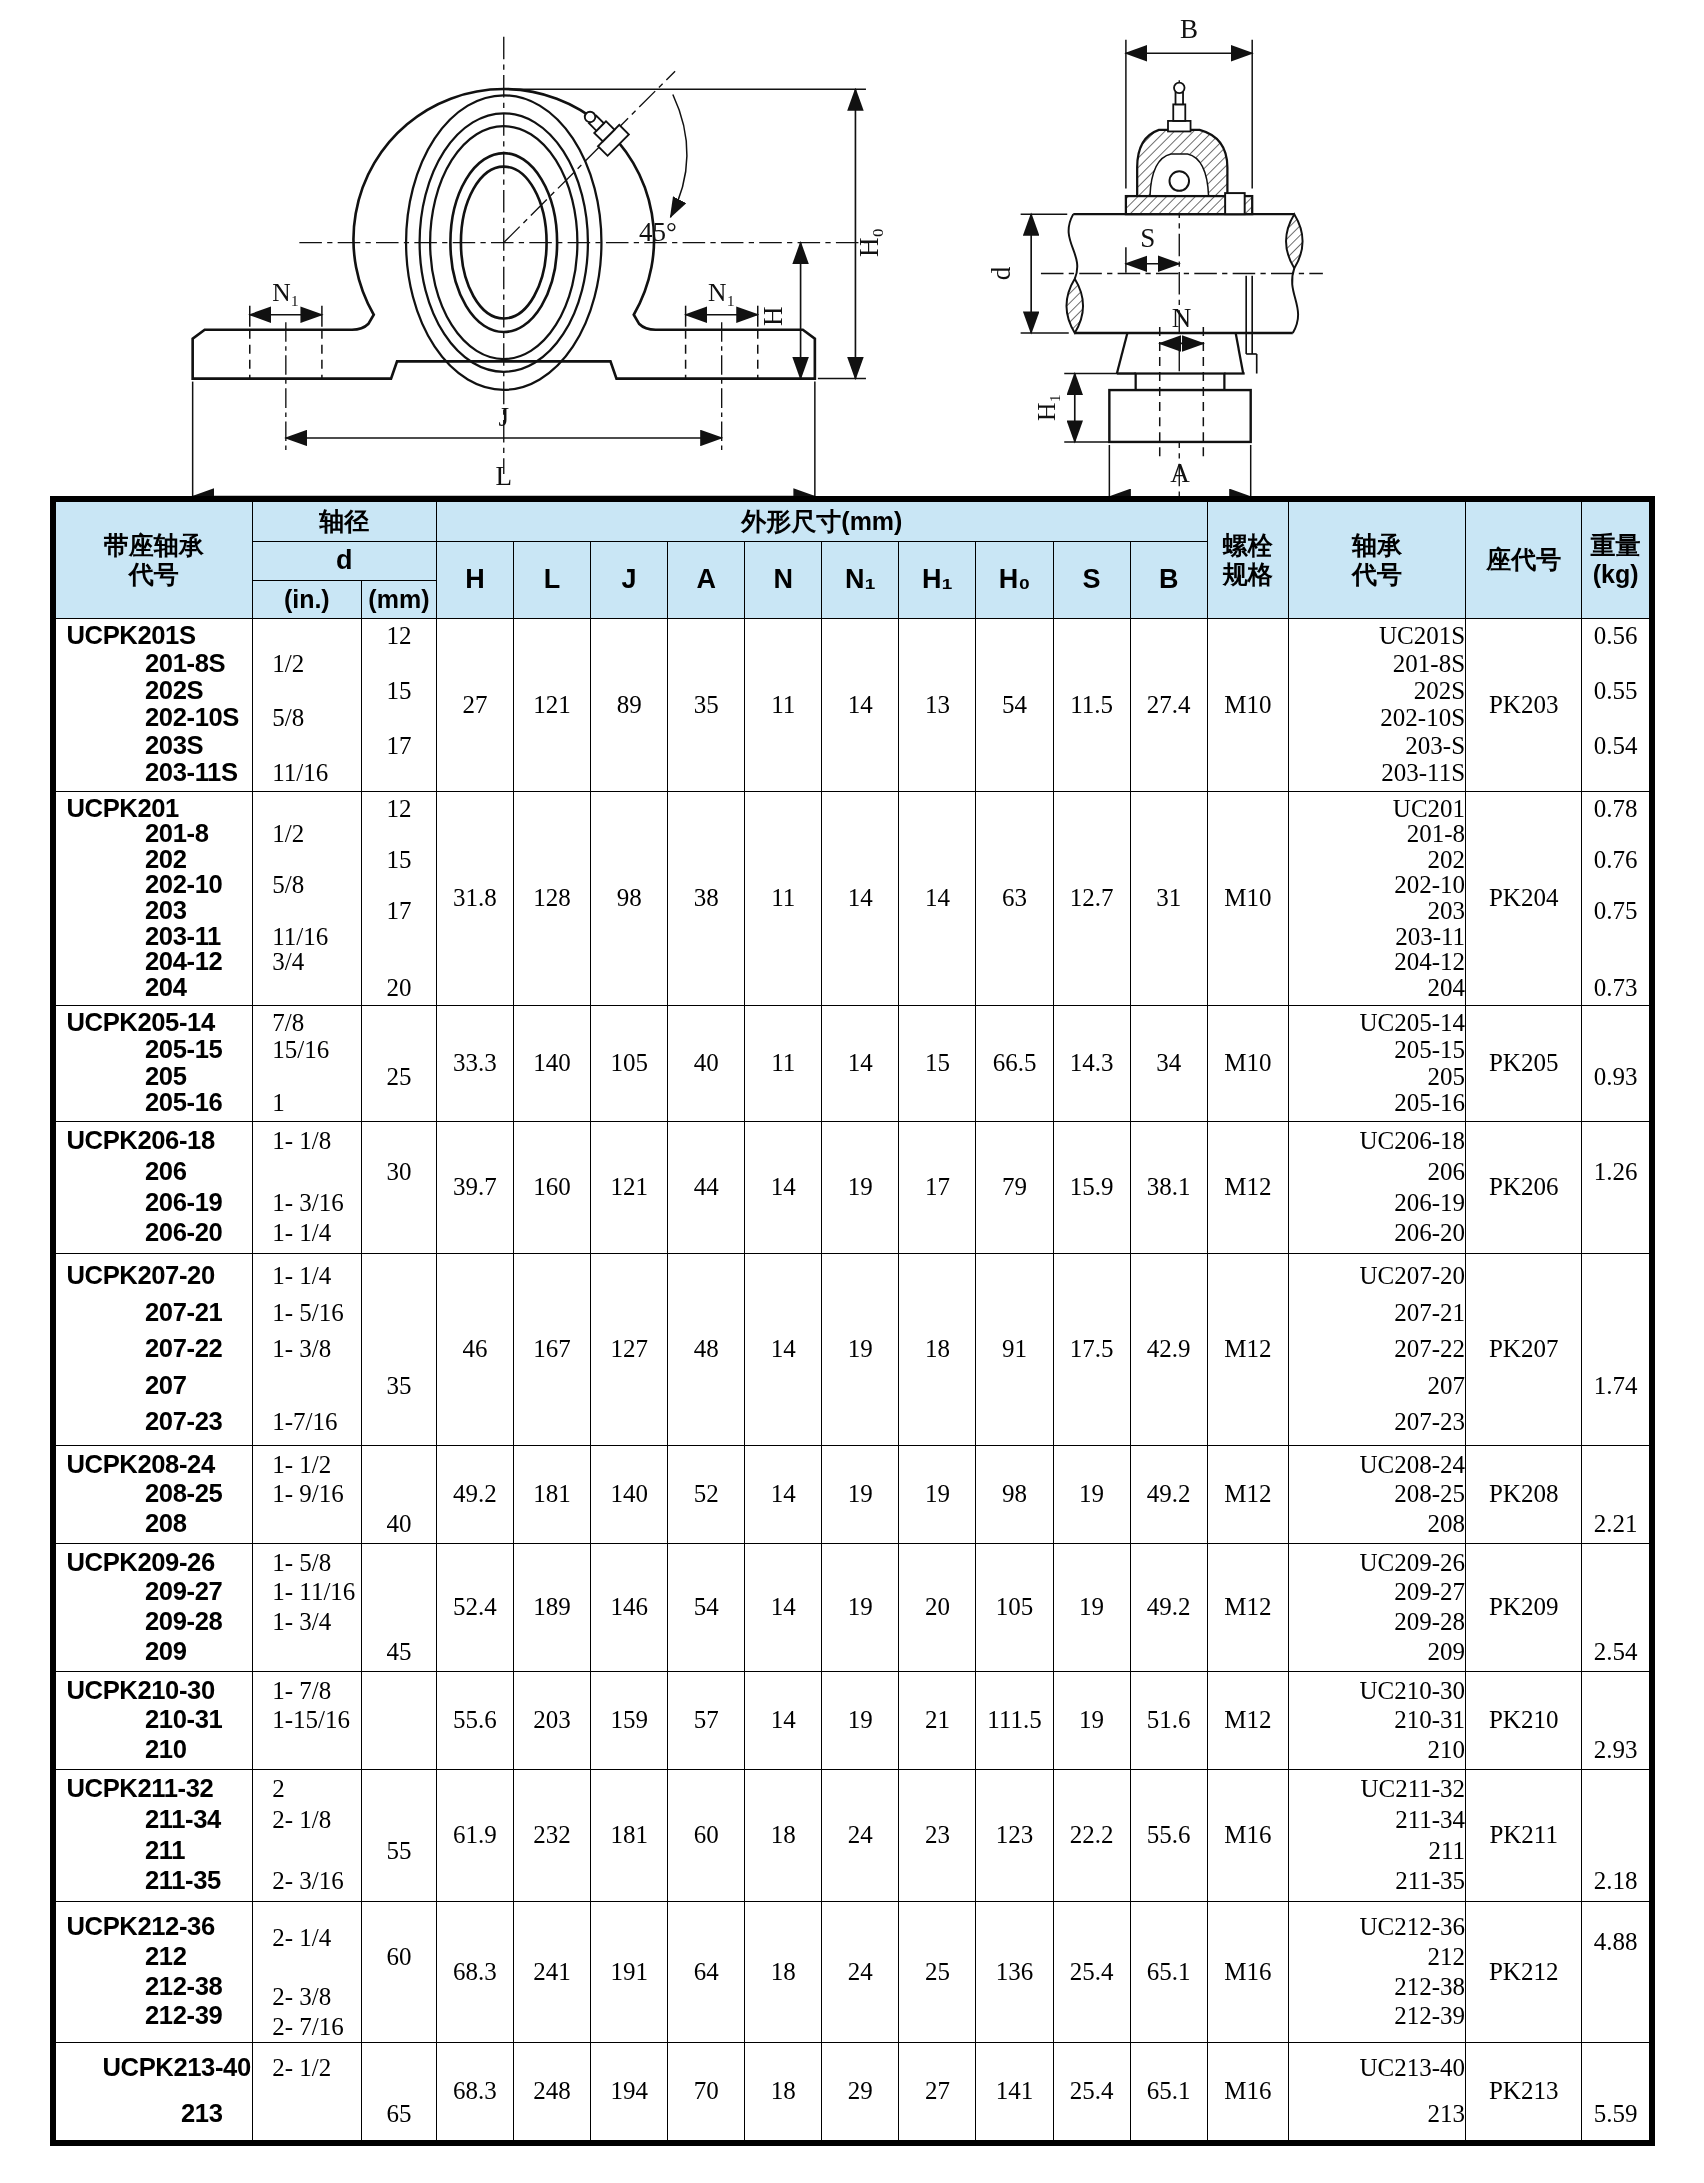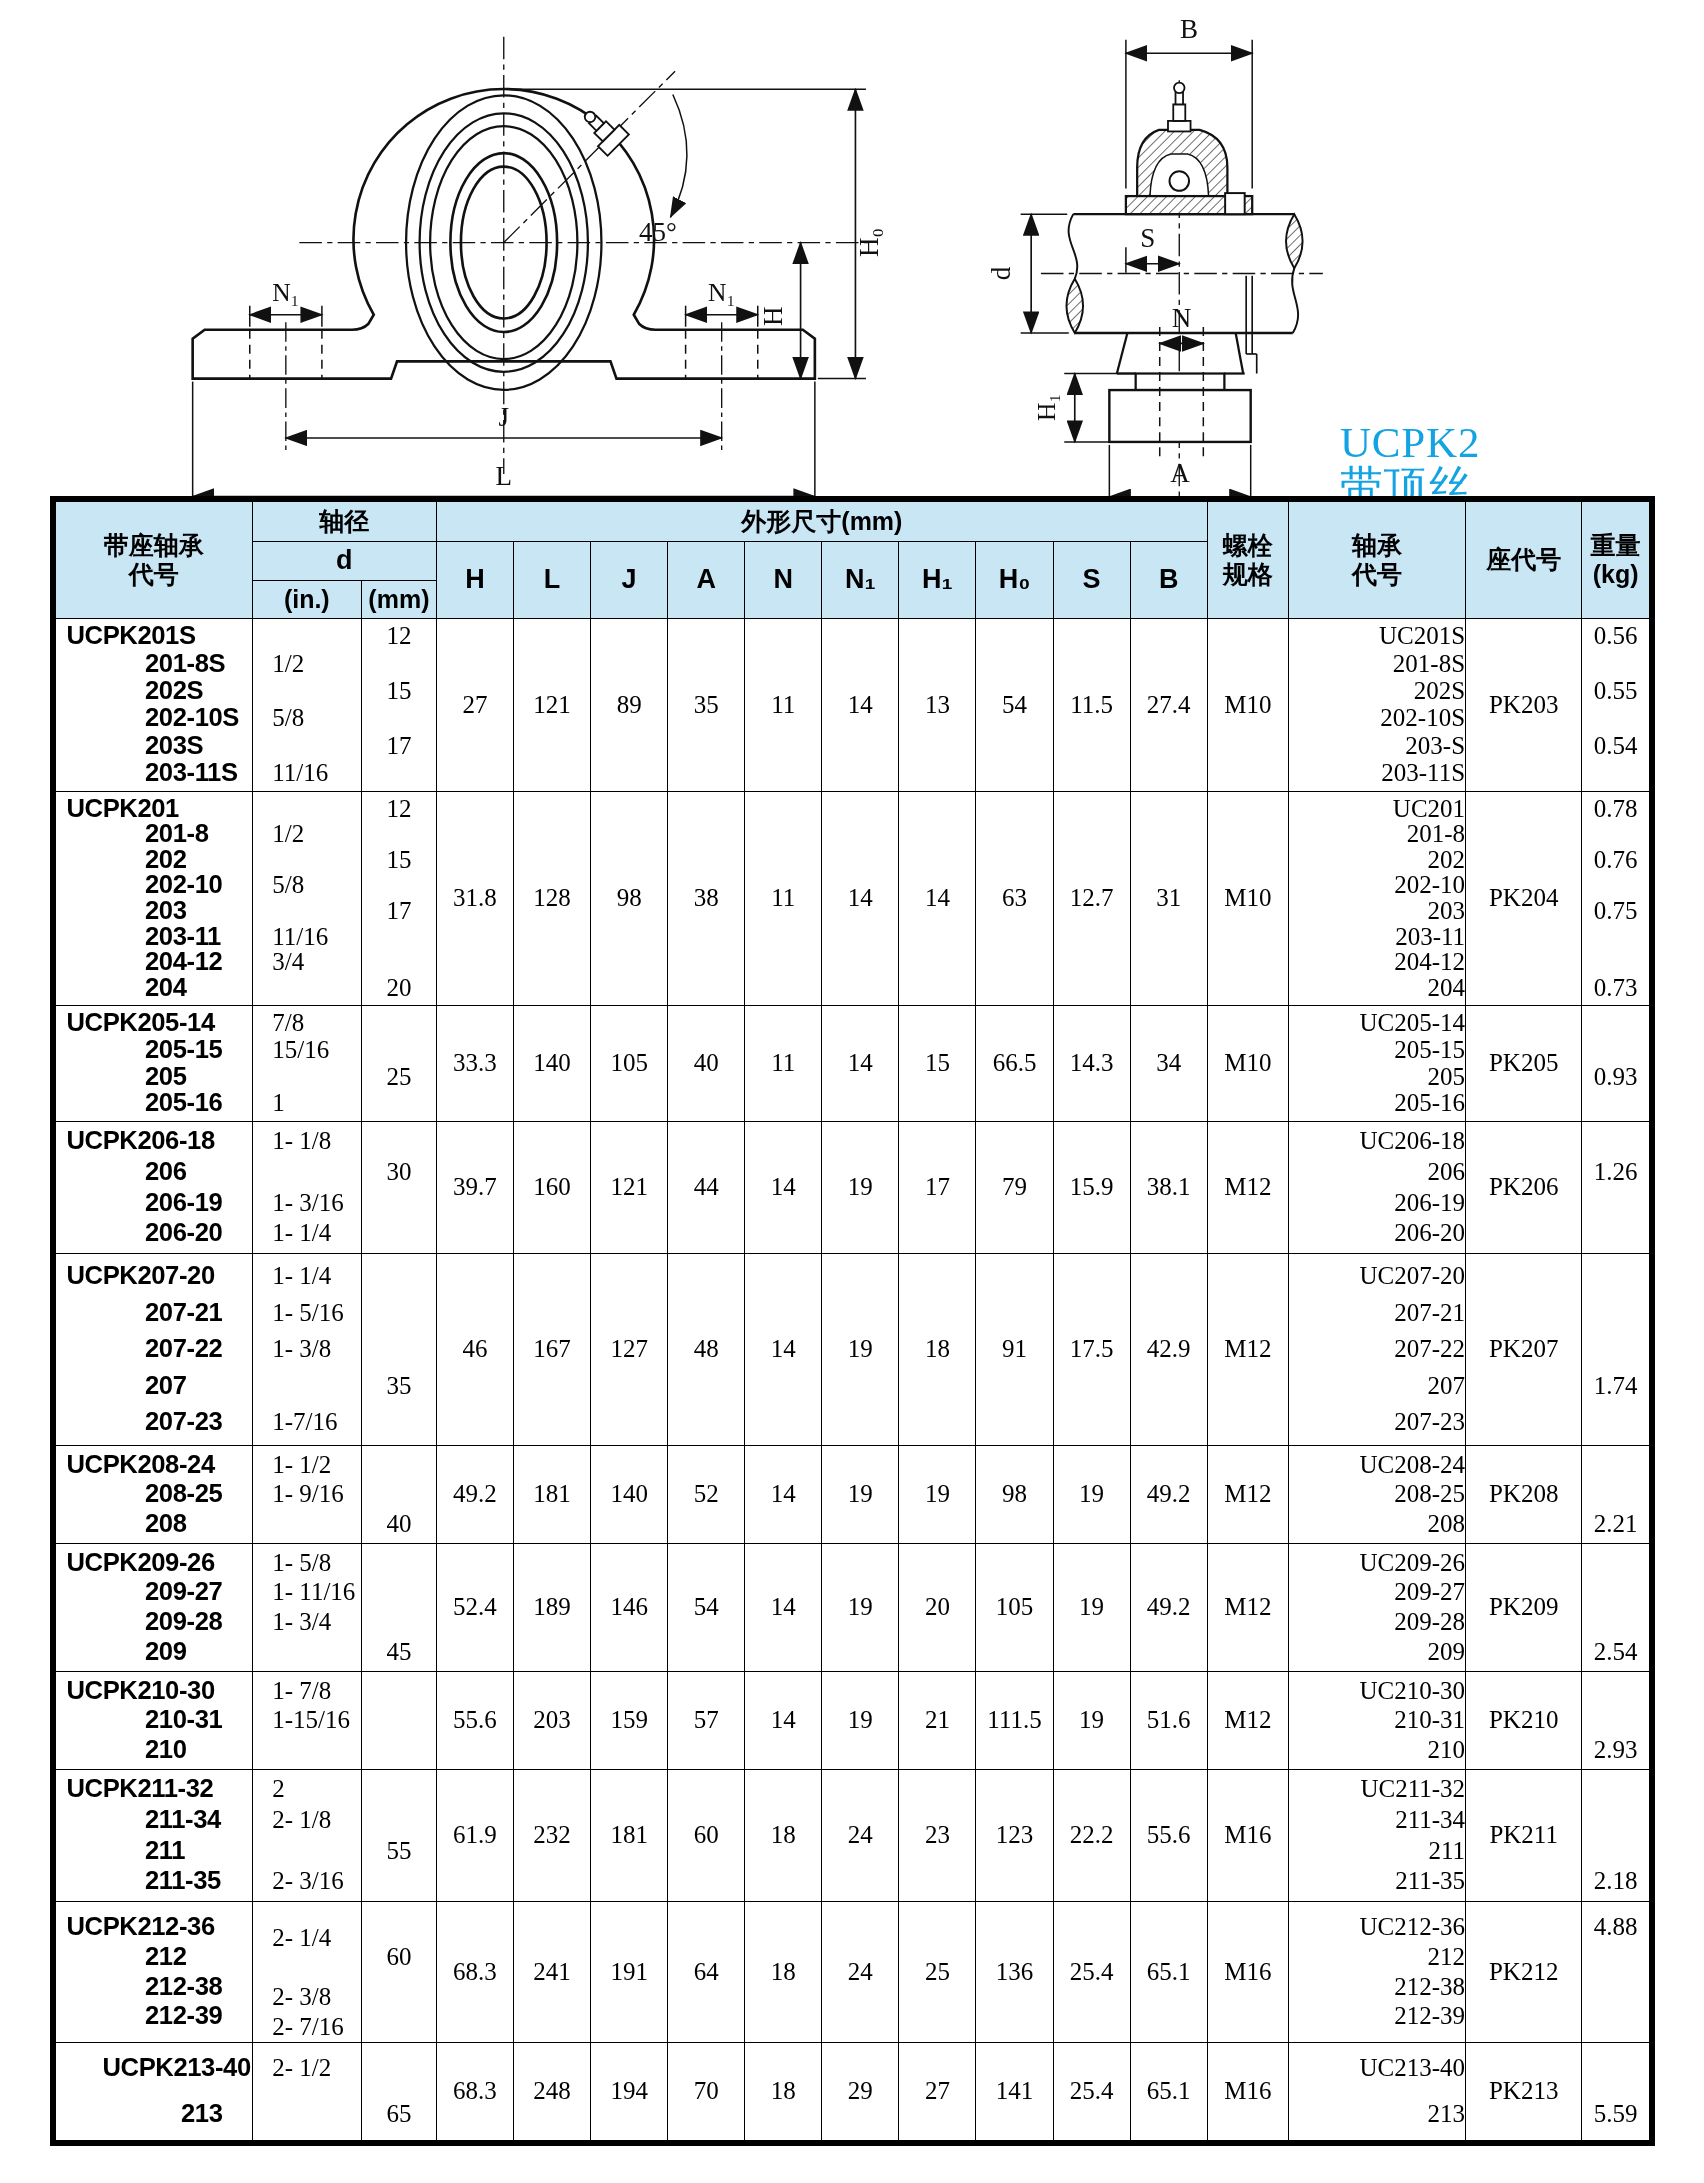--- a/index.html
+++ b/index.html
@@ -183,22 +183,20 @@
     <line x1="196" y1="577" x2="136" y2="577" stroke="#111" stroke-width="2"></line>
     <line x1="150" y1="486" x2="150" y2="577" stroke="#111" stroke-width="2.2" marker-start="url(#arS)" marker-end="url(#arS)"></line>
     <text font-size="34" text-anchor="middle" transform="translate(124,531) rotate(-90)">H₁</text>
 
     <line x1="196" y1="581" x2="196" y2="664" stroke="#111" stroke-width="2"></line>
     <line x1="384" y1="581" x2="384" y2="664" stroke="#111" stroke-width="2"></line>
     <line x1="196" y1="650" x2="384" y2="650" stroke="#111" stroke-width="2.2" marker-start="url(#arS)" marker-end="url(#arS)"></line>
     <text x="290" y="630" font-size="36" text-anchor="middle">A</text>
   </svg>
 
-  <div class="blue-title">UCPK2
-带顶丝</div>
 
   <div class="tablewrap">
     <table class="spec">
       <colgroup>
         <col style="width:199px">
           <col style="width:109px">
           <col style="width:75px">
         <col style="width:77px">
           <col style="width:77px">
           <col style="width:77px">
@@ -797,21 +795,21 @@
             <td class="c-brg">
               <div class="cellbox" style="height: 119px;">
                 <div class="ln">UC212-36</div>
                 <div class="ln">212</div>
                 <div class="ln">212-38</div>
                 <div class="ln">212-39</div>
               </div>
             </td>
             <td class="c-num">PK212</td>
             <td class="c-wt">
-              <div class="cellbox" style="height: 119px;">
+              <div class="cellbox" style="height: 119px; justify-content: flex-end;">
                 <div class="ln">4.88</div>
                 <div class="ln"></div>
                 <div class="ln"></div>
                 <div class="ln"></div>
               </div>
             </td>
           </tr>
           <tr style="height: 101px;">
             <td class="c-code">
               <div class="cellbox" style="height: 92px; padding-left: 36px;">

